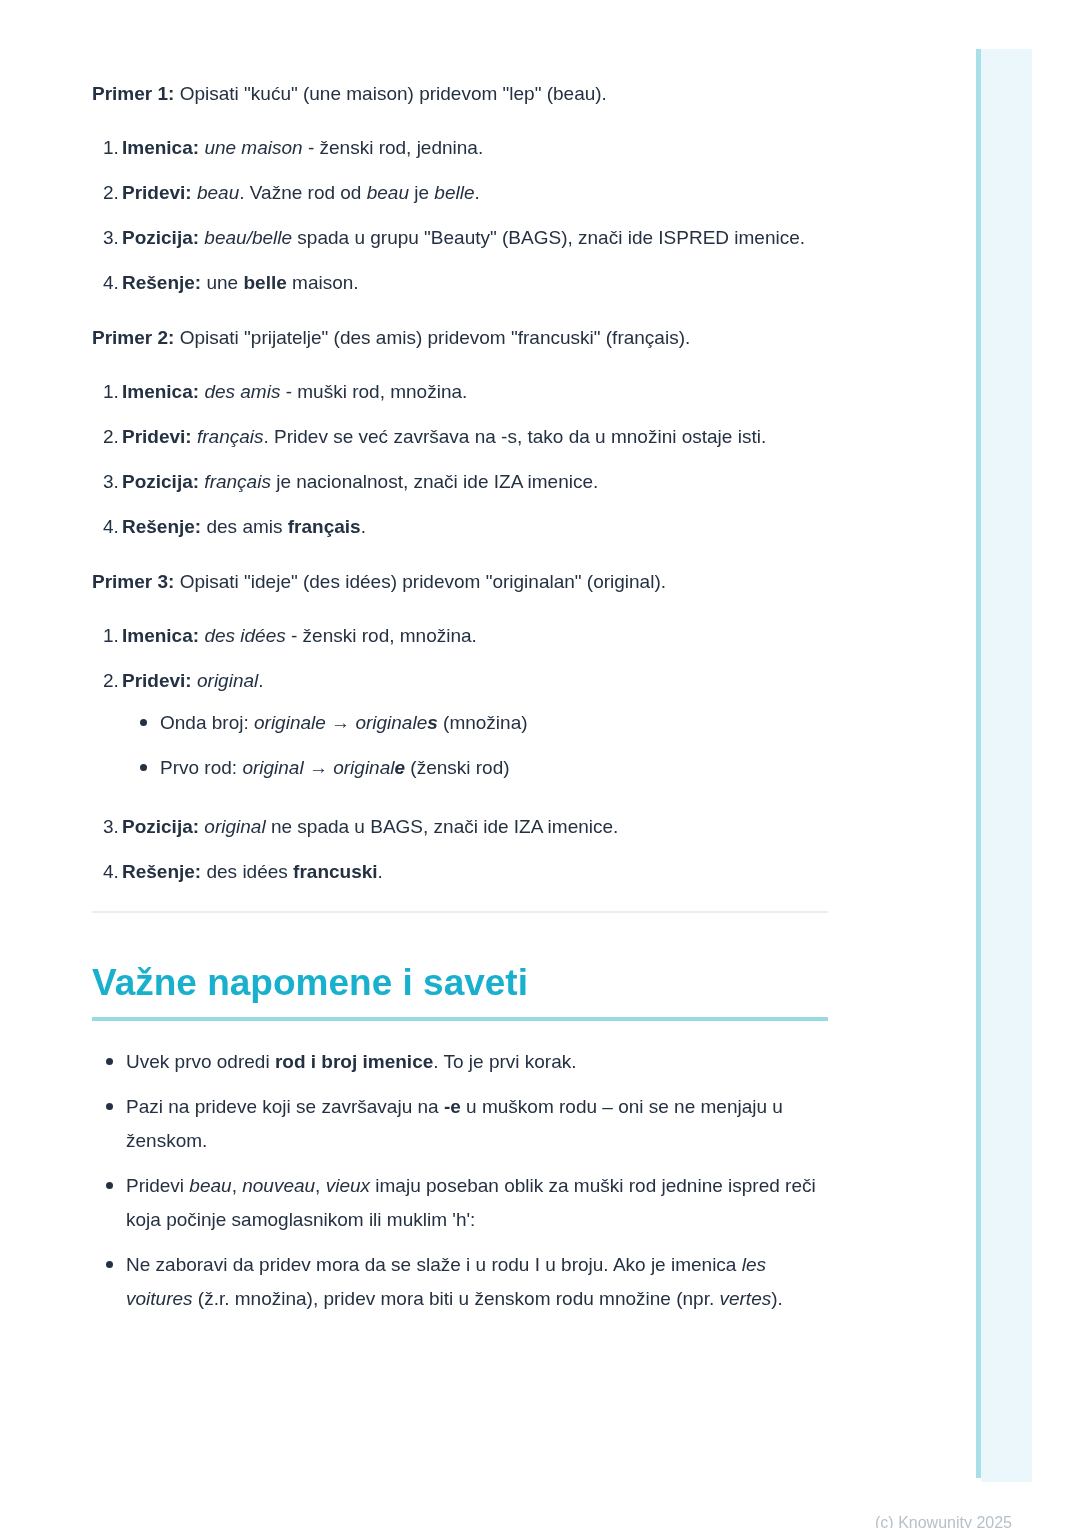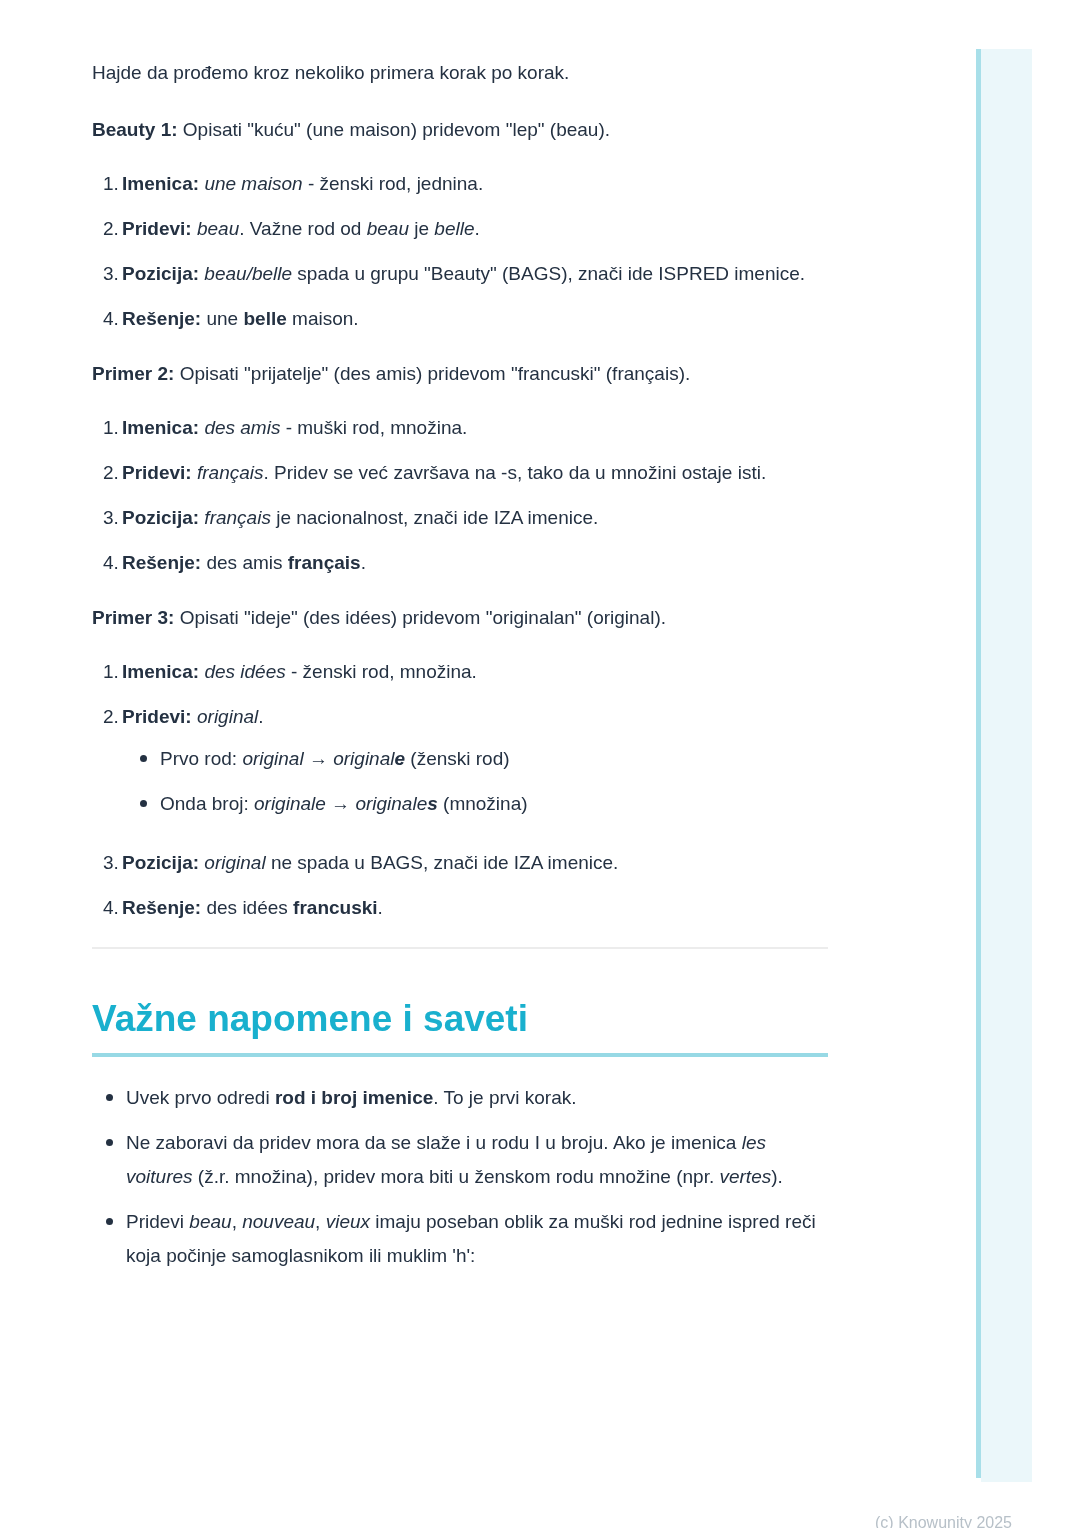--- a/index.html
+++ b/index.html
@@ -74,23 +74,22 @@
   }
 </style>
 </head>
 <body>
 
 <div class="stripe-panel"></div>
 <div class="stripe-line"></div>
 <div class="watermark">(c) Knowunity 2025</div>
 
 <main class="content">
-  <p class="intro"><span>Hajde da prođemo kroz nekoliko primera korak po korak.</span></p>
   <div id="examples">
-      <p class="example-title"><span class="b">Beauty 1:</span><span> Opisati "kuću" (une maison) pridevom "lep" (beau).</span></p>
+      <p class="example-title"><span class="b">Primer 1:</span><span> Opisati "kuću" (une maison) pridevom "lep" (beau).</span></p>
       <ol class="steps">
         <li>
           <span class="num">1.</span>
           <div class="step-body">
             <div><span class="b">Imenica:</span><span> </span><span class="i">une maison</span><span> - ženski rod, jednina.</span></div>
           </div>
         </li>
         <li>
           <span class="num">2.</span>
           <div class="step-body">
@@ -143,22 +142,22 @@
           <span class="num">1.</span>
           <div class="step-body">
             <div><span class="b">Imenica:</span><span> </span><span class="i">des idées</span><span> - ženski rod, množina.</span></div>
           </div>
         </li>
         <li>
           <span class="num">2.</span>
           <div class="step-body">
             <div><span class="b">Pridevi:</span><span> </span><span class="i">original</span><span>.</span></div>
             <ul class="subs">
+              <li><span>Onda broj: </span><span class="i">originale</span><span> → </span><span class="i">originale</span><span class="b i">s</span><span> (množina)</span></li>
               <li><span>Prvo rod: </span><span class="i">original</span><span> → </span><span class="i">original</span><span class="b i">e</span><span> (ženski rod)</span></li>
-              <li><span>Onda broj: </span><span class="i">originale</span><span> → </span><span class="i">originale</span><span class="b i">s</span><span> (množina)</span></li>
             </ul>
           </div>
         </li>
         <li>
           <span class="num">3.</span>
           <div class="step-body">
             <div><span class="b">Pozicija:</span><span> </span><span class="i">original</span><span> ne spada u BAGS, znači ide IZA imenice.</span></div>
           </div>
         </li>
         <li>
@@ -167,16 +166,17 @@
             <div><span class="b">Rešenje:</span><span> des idées </span><span class="b">francuski</span><span>.</span></div>
           </div>
         </li>
       </ol>
     </div>
   <hr class="divider">
   <h1 class="section-heading">Važne napomene i saveti</h1>
   <div class="heading-rule"></div>
   <ul class="notes" id="notes">
       <li><span>Uvek prvo odredi </span><span class="b">rod i broj imenice</span><span>. To je prvi korak.</span></li>
+      <li><span>Pazi na prideve koji se završavaju na </span><span class="b">-e</span><span> u muškom rodu – oni se ne menjaju u ženskom.</span></li>
+      <li><span>Pridevi </span><span class="i">beau</span><span>, </span><span class="i">nouveau</span><span>, </span><span class="i">vieux</span><span> imaju poseban oblik za muški rod jednine ispred reči koja počinje samoglasnikom ili muklim 'h':</span></li>
       <li><span>Ne zaboravi da pridev mora da se slaže i u rodu I u broju. Ako je imenica </span><span class="i">les voitures</span><span> (ž.r. množina), pridev mora biti u ženskom rodu množine (npr. </span><span class="i">vertes</span><span>).</span></li>
-      <li><span>Pridevi </span><span class="i">beau</span><span>, </span><span class="i">nouveau</span><span>, </span><span class="i">vieux</span><span> imaju poseban oblik za muški rod jednine ispred reči koja počinje samoglasnikom ili muklim 'h':</span></li>
     </ul>
 </main>
 
 </body></html>

